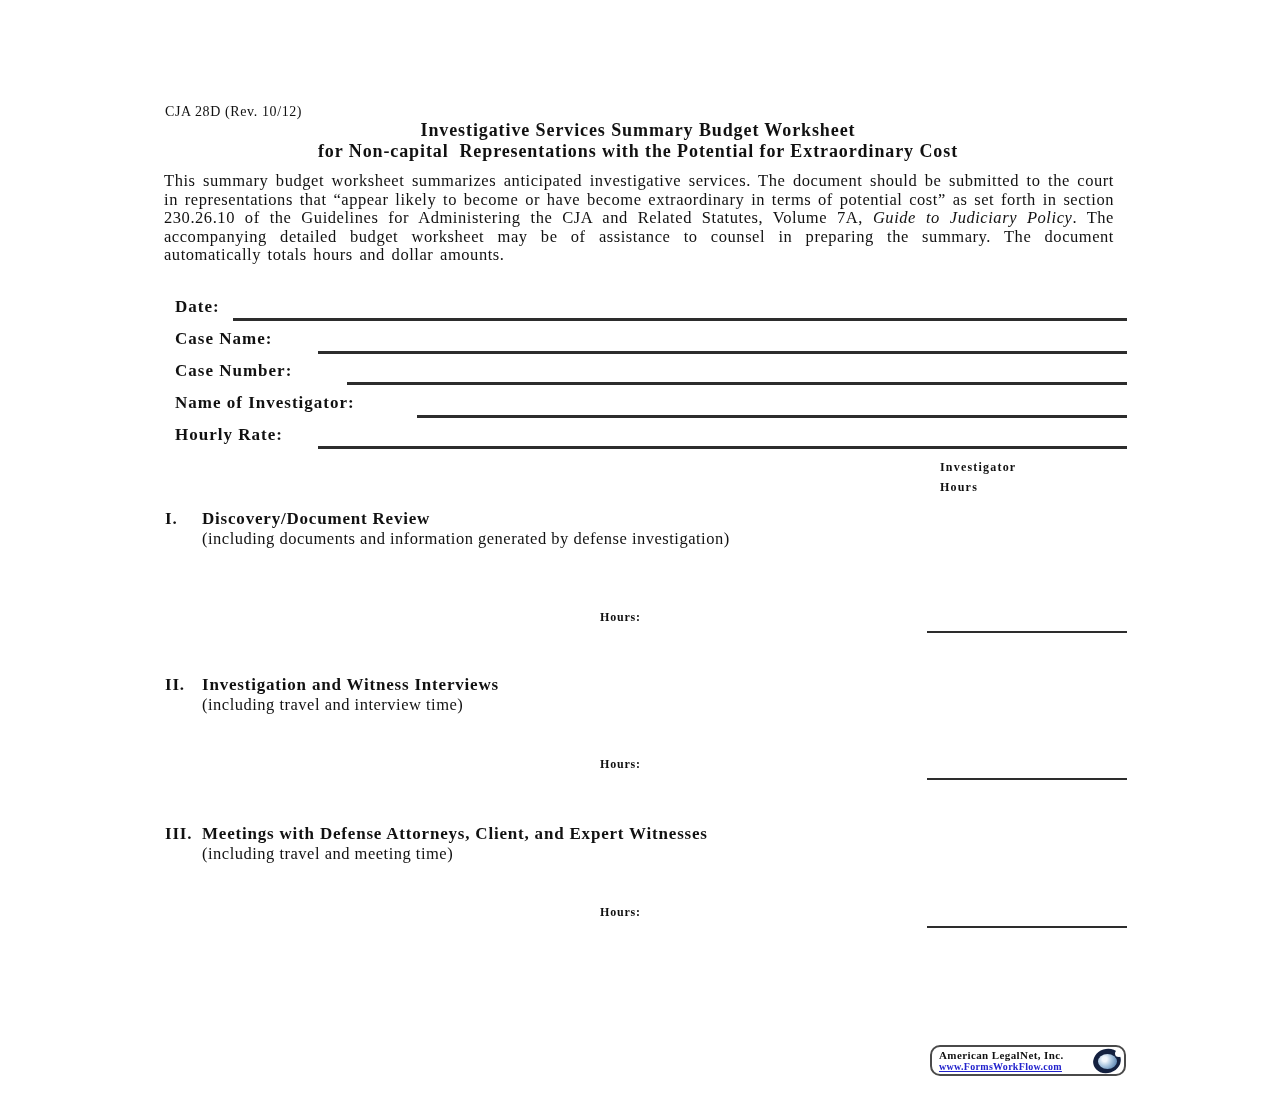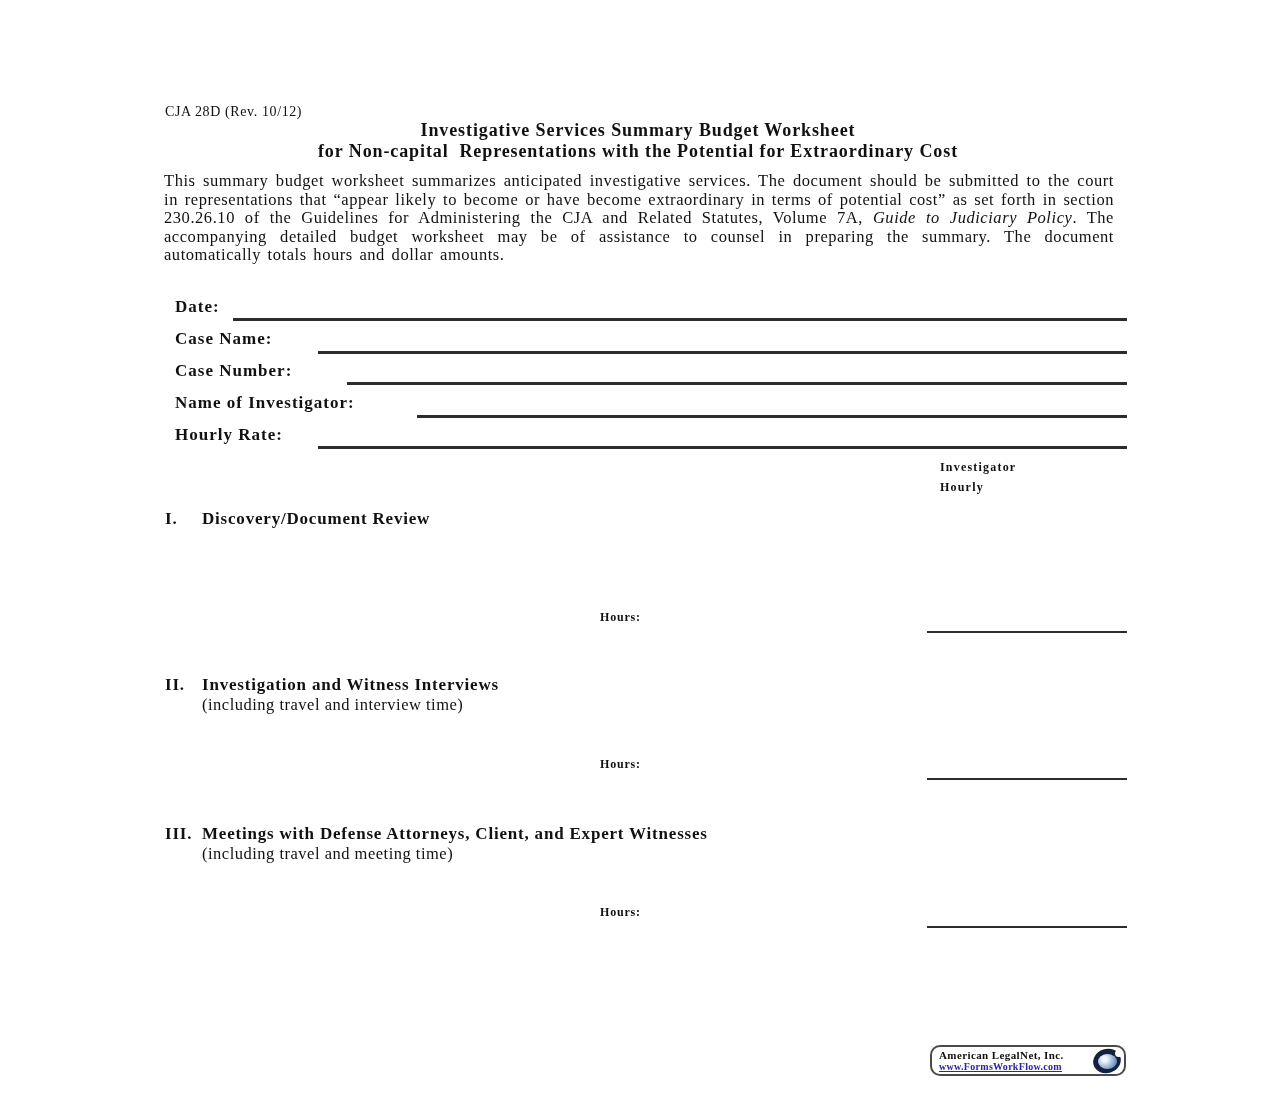--- a/index.html
+++ b/index.html
@@ -202,27 +202,28 @@
   <div class="fline" style="left:347px; top:382px; width:780px"></div>
 
   <span class="flabel" style="top:393px">Name of Investigator:</span>
   <div class="fline" style="left:417px; top:415px; width:710px"></div>
 
   <span class="flabel" style="top:425px">Hourly Rate:</span>
   <div class="fline" style="left:318px; top:446px; width:809px"></div>
 
   <div class="col-head">
     <div>Investigator</div>
-    <div>Hourly</div>
+    <div>Hours</div>
   </div>
 
   <div class="sec" style="top:509px">
     <span class="sec-num">I.</span>
     <div class="sec-body">
       <div class="sec-title">Discovery/Document Review</div>
+      <div class="sec-sub">(including documents and information generated by defense investigation)</div>
     </div>
   </div>
   <div class="hours-label" style="top:610px">Hours:</div>
   <div class="hline" style="top:631px"></div>
 
   <div class="sec" style="top:675px">
     <span class="sec-num">II.</span>
     <div class="sec-body">
       <div class="sec-title">Investigation and Witness Interviews</div>
       <div class="sec-sub">(including travel and interview time)</div>

